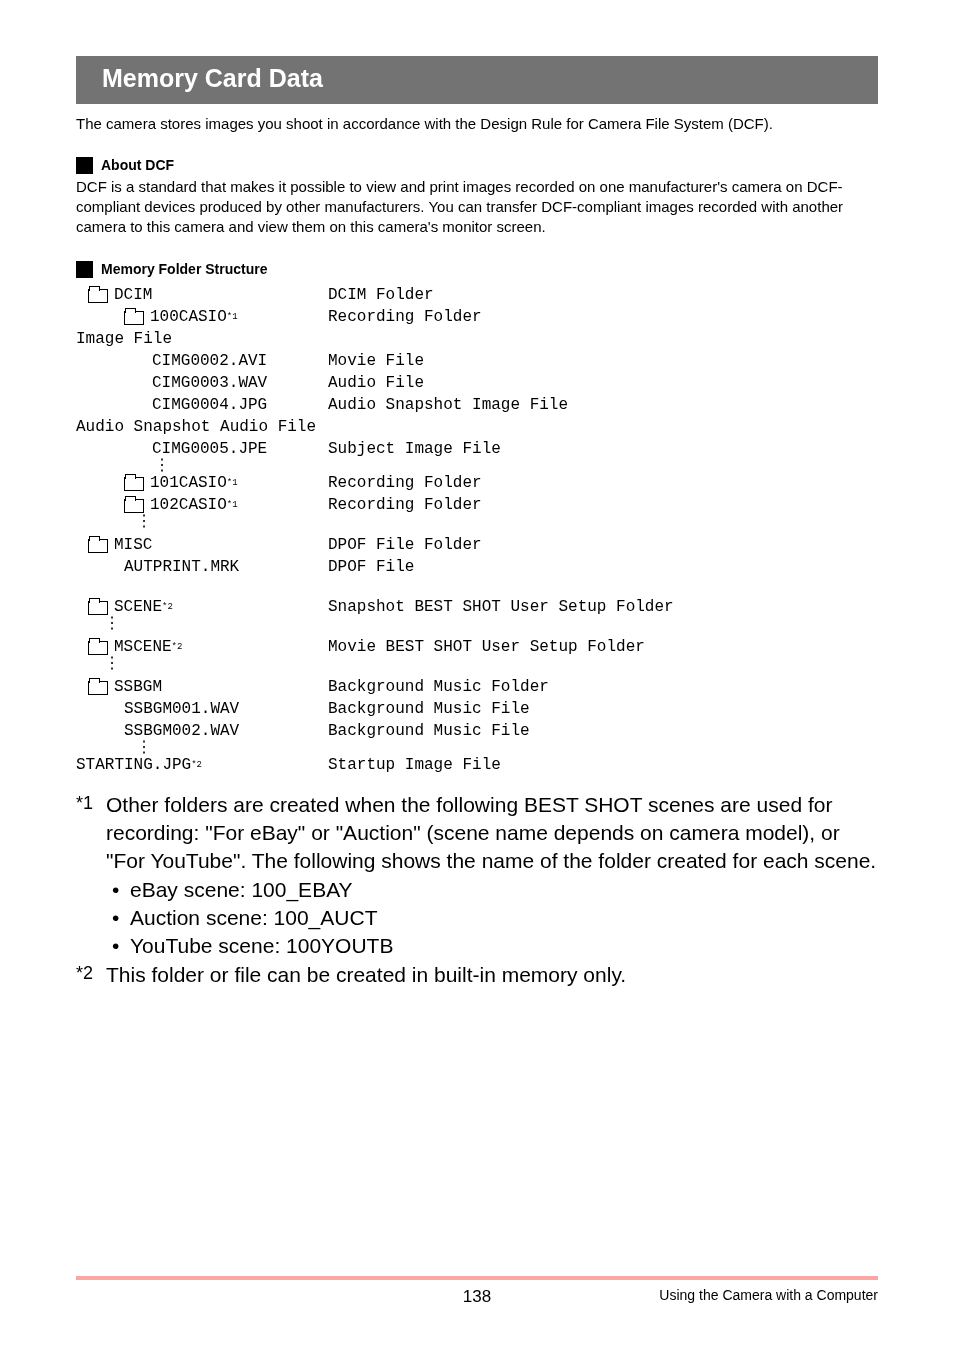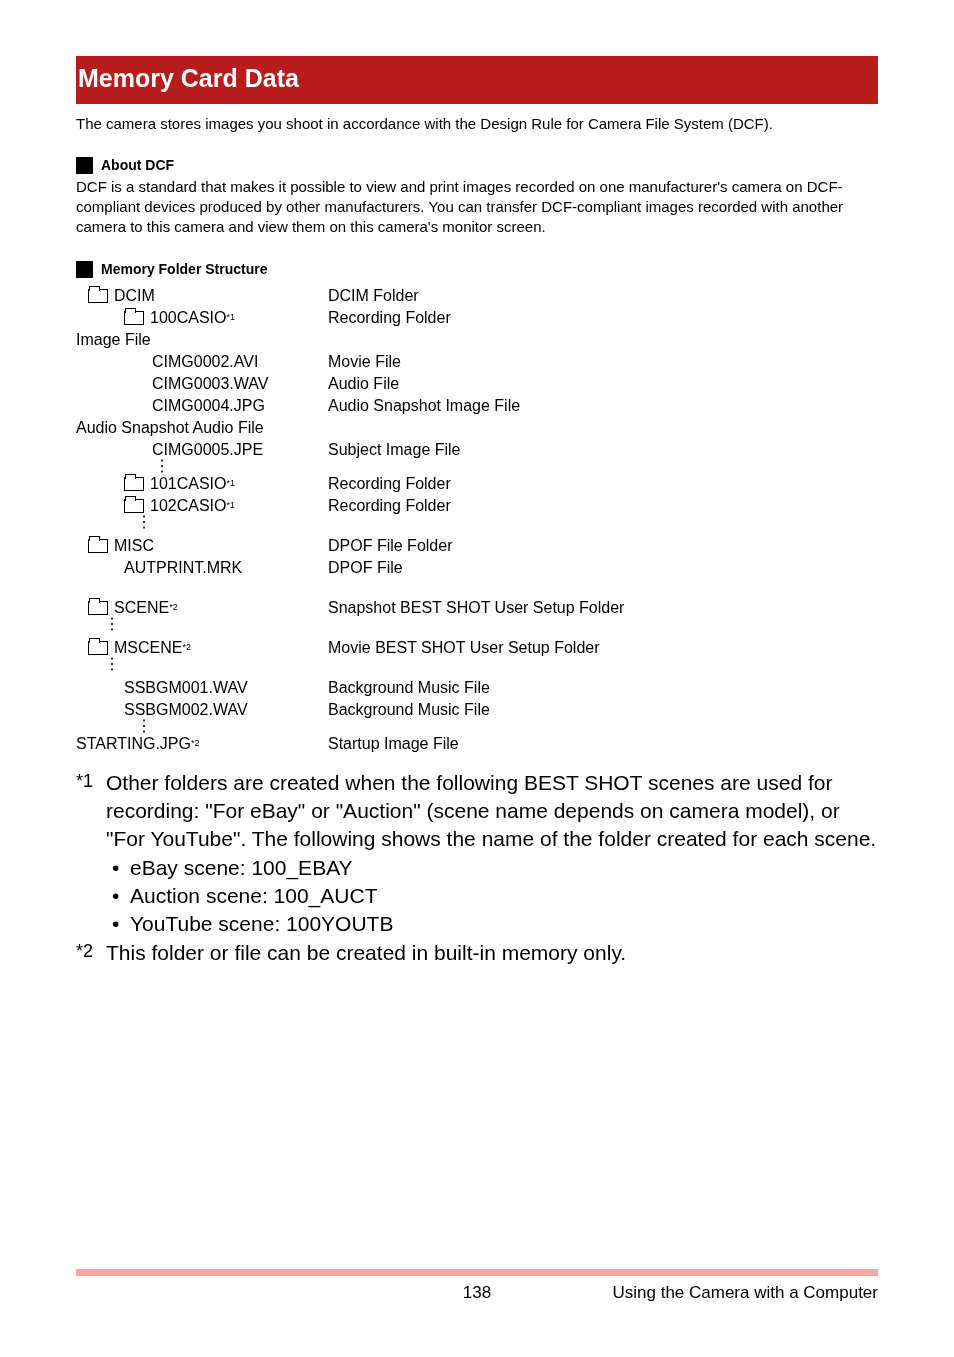--- a/index.html
+++ b/index.html
@@ -10,23 +10,23 @@
     background: #fff;
     position: relative;
     font-size: 20px;
     line-height: 1.35;
     color: #000;
   }
   .page {
     padding: 56px 76px 0 76px;
   }
   .section-bar {
-    background: #b91c1c;
+    background: #737373;
     color: #fff;
-    padding: 6px 10px 8px 2px;
+    padding: 6px 10px 8px 26px;
     margin-bottom: 10px;
   }
   .section-bar span {
     font-size: 25px;
     font-weight: bold;
   }
   .body-text {
     font-size: 15px;
     margin-bottom: 22px;
   }
@@ -43,20 +43,21 @@
     margin-right: 8px;
   }
   .subhead {
     font-size: 14px;
     font-weight: bold;
   }
   .tree-block {
     font-size: 16px;
     margin-top: 6px;
     margin-bottom: 14px;
+    font-family: Liberation Mono, monospace;
   }
   .tree-row {
     display: flex;
     align-items: center;
     height: 22px;
   }
   .col-left { display: flex; align-items: center; }
   .col-left.lvl0 { width: 252px; padding-left: 12px; }
   .col-left.lvl1 { width: 252px; padding-left: 48px; }
   .col-left.lvl2 { width: 252px; padding-left: 76px; }
@@ -94,28 +95,28 @@
   .note-row { display: flex; }
   .note-marker { flex: 0 0 30px; font-size: 18px;}
   .note-text { flex: 1; }
   .bullet-row { display: flex; padding-left: 36px; }
   .bullet-dot { flex: 0 0 18px; }
   .footer {
     position: absolute;
     bottom: 52px;
     left: 76px;
     right: 76px;
-    border-top: 7px solid #fca5a5;
+    border-top: 4px solid #fca5a5;
     padding-top: 6px;
     display: flex;
     justify-content: space-between;
     align-items: baseline;
   }
   .footer .pg { position: absolute; left: 50%; transform: translateX(-50%); font-size: 17px; }
-  .footer .chap { font-size: 17px; margin-left: auto; }
+  .footer .chap { font-size: 14px; margin-left: auto; }
   .spacer6 { height: 6px; }
   .spacer18 { height: 18px; }
 </style>
 </head>
 <body>
 
 <div class="page">
 
   <div class="section-bar">
     <span>Memory Card Data</span>
@@ -235,20 +236,27 @@
         <span class="folder-icon"></span>
         <span>MSCENE</span>
         <span class="sup">*2</span>
       </div>
       <span>Movie BEST SHOT User Setup Folder</span>
     </div>
     <div class="vdots lvl1" style="padding-left:28px">⋮</div>
 
     <div class="spacer6"></div>
     <div class="tree-row">
+      <div class="col-left lvl0">
+        <span class="folder-icon"></span>
+        <span>SSBGM</span>
+      </div>
+      <span>Background Music Folder</span>
+    </div>
+    <div class="tree-row">
         <div class="col-left lvl1">
           <span>SSBGM001.WAV</span>
         </div>
         <span>Background Music File</span>
       </div>
     <div class="tree-row">
         <div class="col-left lvl1">
           <span>SSBGM002.WAV</span>
         </div>
         <span>Background Music File</span>

